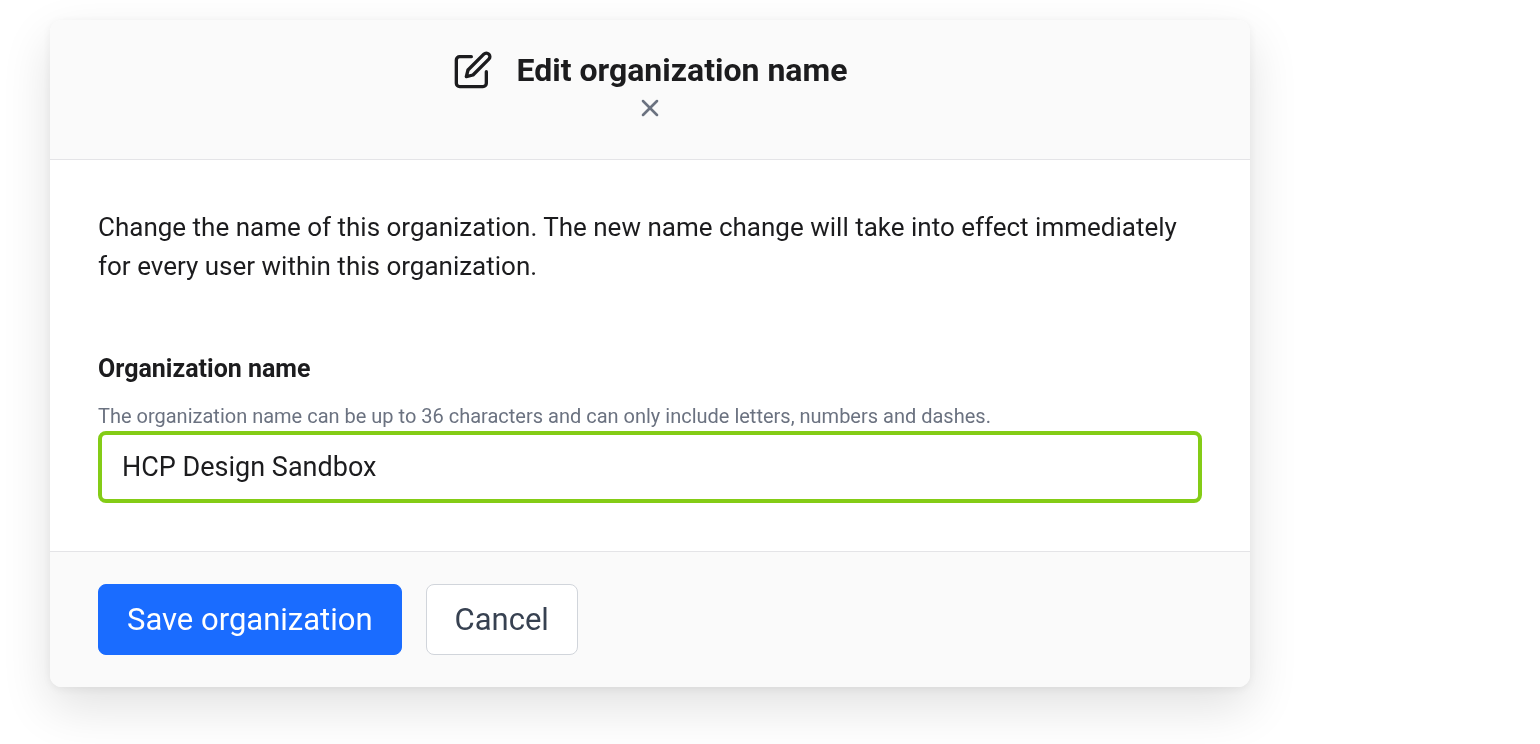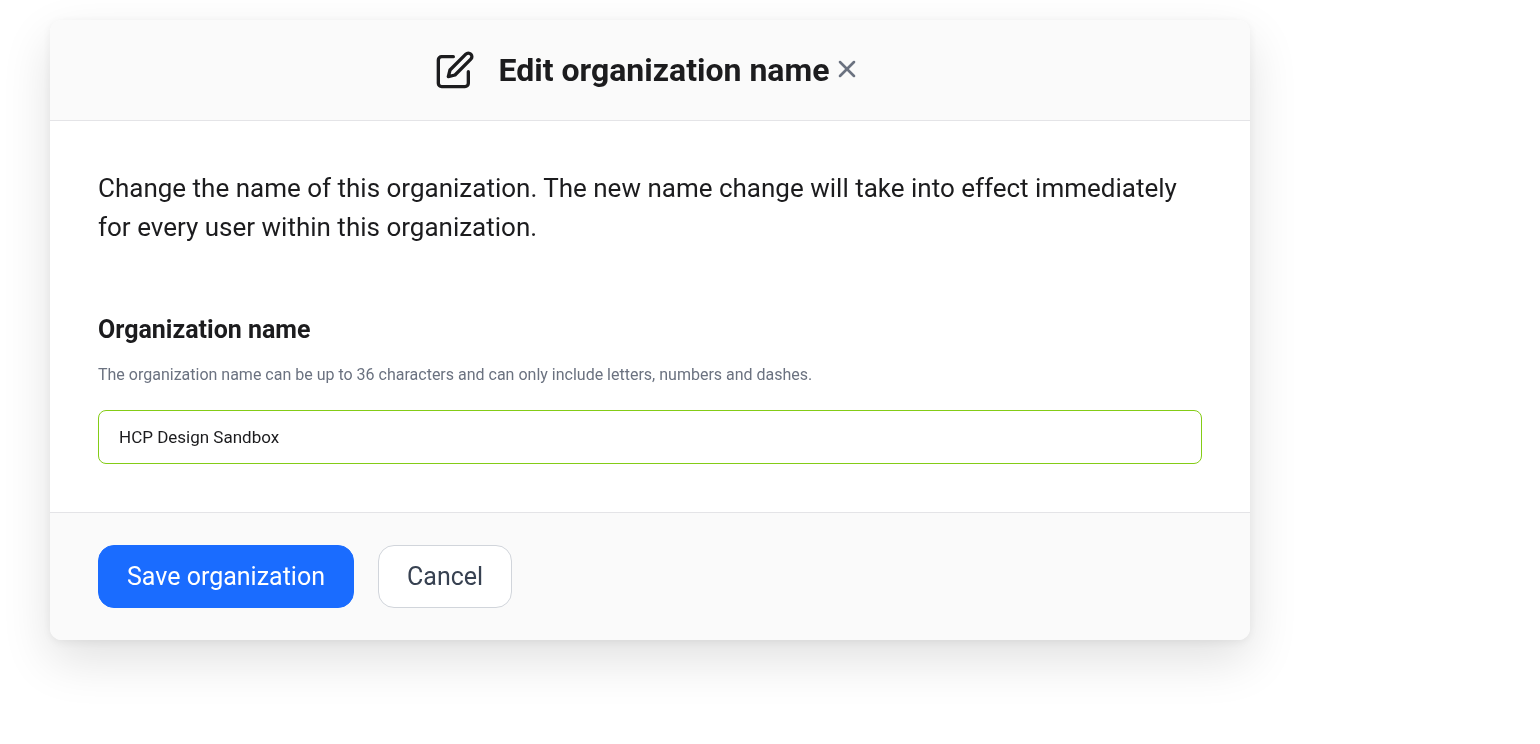--- a/index.html
+++ b/index.html
@@ -17,24 +17,25 @@
     .modal {
       width: 1200px;
       background: #ffffff;
       border-radius: 12px;
       box-shadow: 0 20px 50px rgba(0,0,0,0.12), 0 2px 8px rgba(0,0,0,0.06);
       overflow: hidden;
     }
     .modal-header {
       display: flex;
       align-items: center;
-      justify-content: center;
+      justify-content: flex-start;
       padding: 30px 48px 30px 48px;
       border-bottom: 1px solid #e4e4e7;
       background: #fafafa;
+      flex-direction: column;
     }
     .header-left {
       display: flex;
       align-items: center;
       gap: 24px;
     }
     .edit-icon {
       width: 40px;
       height: 40px;
       display: flex;
@@ -67,49 +68,48 @@
       color: #1c1c1e;
       margin-bottom: 68px;
     }
     .field-label {
       font-size: 25px;
       font-weight: 700;
       color: #1c1c1e;
       margin-bottom: 19px;
     }
     .field-help {
-      font-size: 16px;
+      font-size: 20px;
       line-height: 1.45;
       color: #6b7280;
-      margin-bottom: 24px;
     }
     .text-input {
       width: 100%;
       padding: 16px 20px;
-      font-size: 17px;
+      font-size: 27px;
       color: #1c1c1e;
-      border: 1px solid #84cc16;
+      border: 4px solid #84cc16;
       border-radius: 8px;
       background: #ffffff;
       outline: none;
       font-family: inherit;
     }
     .modal-footer {
       display: flex;
       align-items: center;
       gap: 24px;
       padding: 32px 48px 32px 48px;
       border-top: 1px solid #e4e4e7;
       background: #fafafa;
     }
     .btn {
-      font-size: 25px;
+      font-size: 31px;
       font-weight: 400;
       padding: 16px 28px;
-      border-radius: 16px;
+      border-radius: 8px;
       cursor: pointer;
       font-family: inherit;
     }
     .btn-primary {
       background: #1a6cff;
       color: #ffffff;
       border: 1px solid #1a6cff;
     }
     .btn-secondary {
       background: #ffffff;

